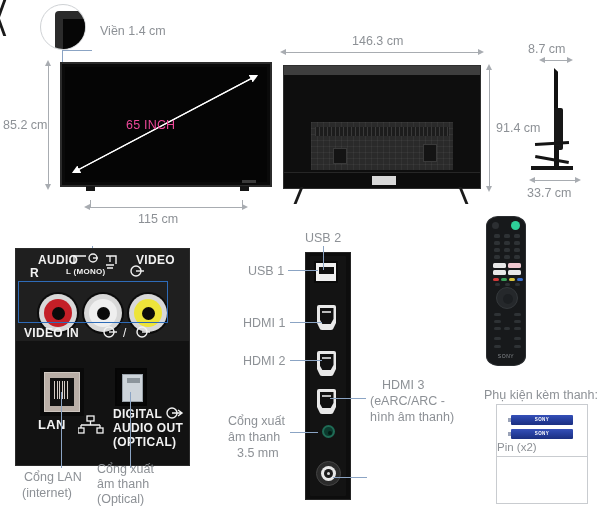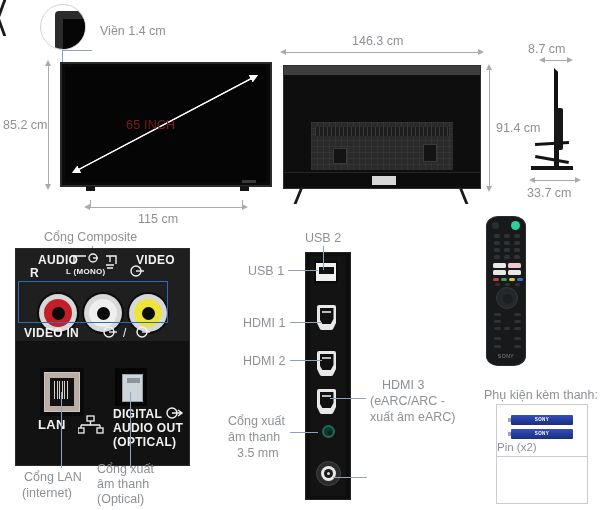--- a/index.html
+++ b/index.html
@@ -55,21 +55,21 @@
     width: 14px; height: 3px; background: #3a3a3a;
   }
   #front-leg-l { left: 92px; top: 187px; width: 2.5px; height: 18px;
     transform: skewX(-20deg); background: #1a1a1a; }
   #front-leg-r { left: 239px; top: 187px; width: 2.5px; height: 18px;
     transform: skewX(20deg); background: #1a1a1a; }
   .legfoot { position: absolute; width: 9px; height: 5px; background: #151515; }
 
   .diag-label {
     position: absolute; left: 126px; top: 118px;
-    color: #7f1d1d; font-size: 12.5px; letter-spacing: 0.2px;
+    color: #ec4899; font-size: 12.5px; letter-spacing: 0.2px;
     font-family: "Liberation Sans", sans-serif;
   }
 
   
   #bezel-circle {
     position: absolute; left: 40px; top: 4px;
     width: 46px; height: 46px; border-radius: 50%;
     border: 1px solid #cfd2d5; overflow: hidden; background: #fff;
   }
   #bezel-circle .blk1 {
@@ -385,21 +385,20 @@
   <div class="dimline h" style="left:545px; top:60px; width:22px;"></div>
   <div class="arrowL" style="left:539px; top:56.8px;"></div>
   <div class="arrowR" style="left:567px; top:56.8px;"></div>
   <div class="lbl" style="left:528px; top:42px;">8.7 cm</div>
 
   <div class="dimline h" style="left:535px; top:180px; width:40px;"></div>
   <div class="arrowL" style="left:529px; top:176.8px;"></div>
   <div class="arrowR" style="left:575px; top:176.8px;"></div>
   <div class="lbl" style="left:527px; top:186px;">33.7 cm</div>
 
-  <div class="lbl" style="left:44px; top:230px;">Cổng Composite</div>
   <div class="leader v" style="left:92px; top:246px; height:40px;"></div>
 
   <div id="port-panel">
     <div class="sec-top"></div>
     <div class="sec-bot"></div>
 
     <div class="panel-txt" style="left:22px; top:4px; font-size:12px;">AUDIO</div>
     <div class="panel-txt" style="left:14px; top:17px; font-size:12px;">R</div>
     <div class="panel-txt" style="left:50px; top:18px; font-size:8px;">L (MONO)</div>
     <div class="panel-txt" style="left:104px; top:4px; font-size:12px;margin-left:16px;">VIDEO</div>
@@ -520,21 +519,21 @@
 
   <div class="lbl" style="left:243px; top:316px;">HDMI 1</div>
   <div class="leader h" style="left:290px; top:322px; width:32px;"></div>
 
   <div class="lbl" style="left:243px; top:354px;">HDMI 2</div>
   <div class="leader h" style="left:290px; top:360px; width:32px;"></div>
 
   <div class="leader h" style="left:330px; top:398px; width:36px;"></div>
   <div class="lbl" style="left:370px; top:378px;margin-left:12px;">HDMI 3</div>
   <div class="lbl" style="left:370px; top:394px;">(eARC/ARC -</div>
-  <div class="lbl" style="left:370px; top:410px;">xuất âm eARC)</div>
+  <div class="lbl" style="left:370px; top:410px;">hình âm thanh)</div>
 
   <div class="lbl" style="left:228px; top:414px;">Cổng xuất</div>
   <div class="lbl" style="left:228px; top:430px;">âm thanh</div>
   <div class="lbl" style="left:237px; top:446px;">3.5 mm</div>
   <div class="leader h" style="left:290px; top:432px; width:28px;"></div>
 
   <div class="leader h" style="left:333px; top:477px; width:34px;"></div>
 
   <div id="remote">
     <div class="pwr"></div>

